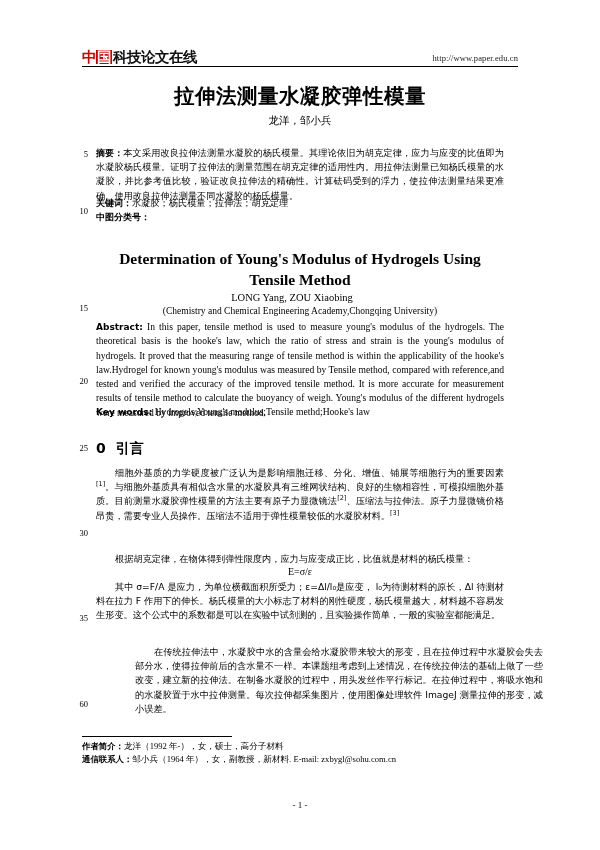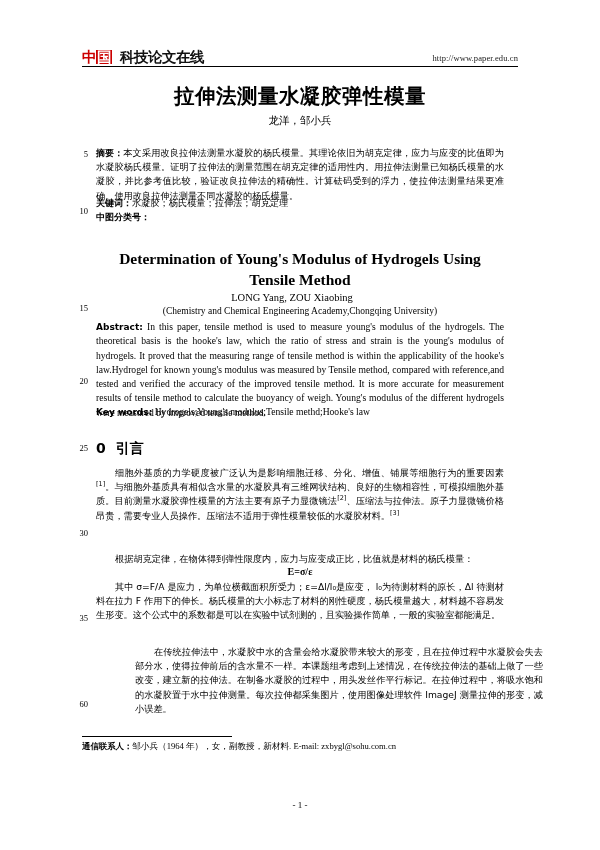--- a/index.html
+++ b/index.html
@@ -51,21 +51,21 @@
     color: #cc0000;
   }
   .logo-box {
     background: #cc0000;
     color: #ffffff;
     padding: 0 1px;
     margin-left: 0px;
   }
   .logo-black {
     color: #111;
-    margin-left: 8px;
+    margin-left: 1px;
   }
   .header-url {
     font-family: "Liberation Serif", serif;
     font-size: 8.5px;
     color: #222;
     margin-bottom: 3px;
     letter-spacing: 0.1px;
   }
 
   
@@ -180,21 +180,20 @@
 
   #para-1 { top: 466px; }
   #para-2 { top: 552px; }
   .formula {
     position: absolute;
     left: 96px;
     top: 566px;
     width: 408px;
     text-align: center;
     font-size: 10px;
-    font-weight: bold;
   }
   #para-3 { top: 580px; }
   #para-4 { top: 645px; margin-left: 39px; }
 
   .indent { text-indent: 19px; }
 
   sup {
     font-size: 6.5px;
     vertical-align: super;
     line-height: 0;
@@ -313,18 +312,19 @@
       <div class="linenum" style="top: 303px;">15</div>
       <div class="linenum" style="top: 376px;">20</div>
       <div class="linenum" style="top: 443px;">25</div>
       <div class="linenum" style="top: 528px;">30</div>
       <div class="linenum" style="top: 613px;">35</div>
       <div class="linenum" style="top: 699px;">60</div>
     </div>
 
   <div class="footnote-rule"></div>
   <div class="footnote">
+    <div><span class="bold">作者简介：</span><span>龙洋（1992 年-），女，硕士，高分子材料</span></div>
     <div><span class="bold">通信联系人：</span><span>邹小兵（1964 年），女，副教授，新材料. E-mail: zxbygl@sohu.com.cn</span></div>
   </div>
 
   <div class="page-number">- 1 -</div>
 
 </div>
 
 </body></html>

